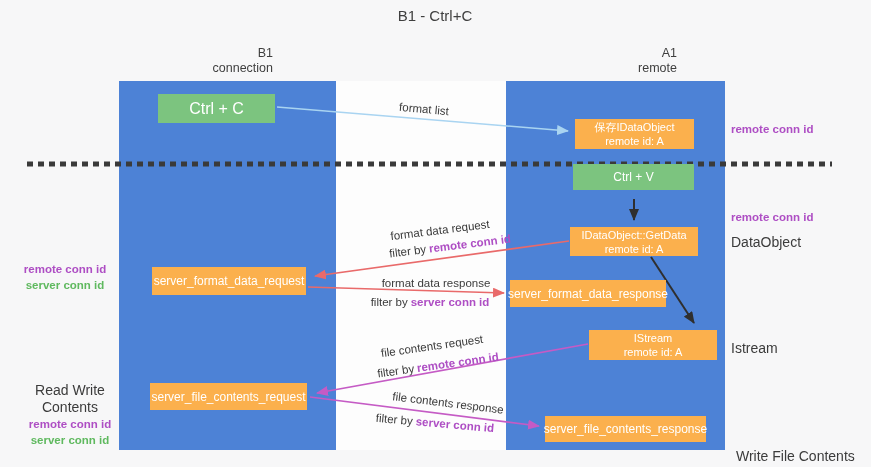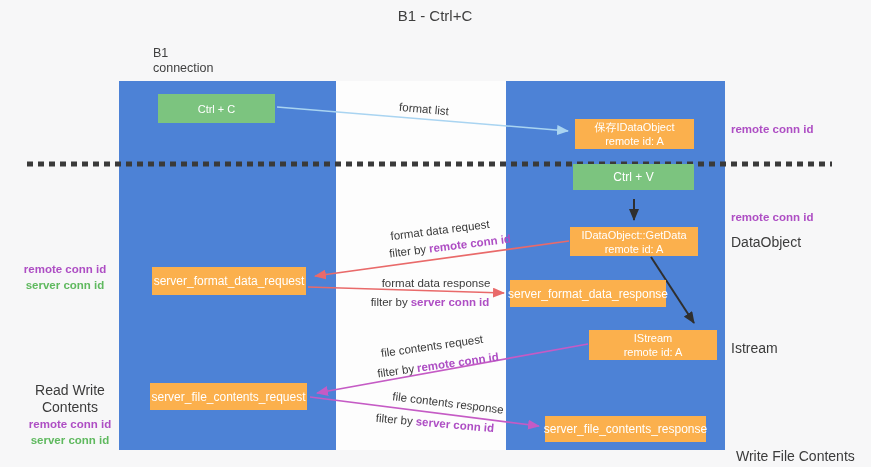--- a/index.html
+++ b/index.html
@@ -1,21 +1,21 @@
 <!DOCTYPE html>
 <html><head>
 <meta charset="utf-8">
 <style>
   html,body{margin:0;padding:0;}
   body{font-family:"Liberation Sans","DejaVu Sans",sans-serif;background:#f7f7f8;}
   .canvas{position:relative;width:871px;height:467px;background:#f7f7f8;overflow:hidden;}
   .midgap{position:absolute;left:336px;top:81px;width:170px;height:369px;background:#fdfdfd;}
   .title{position:absolute;left:350px;top:6px;width:170px;text-align:center;
          font-size:15px;line-height:20px;color:#3f3f3f;}
-  .colhdr{position:absolute;top:46px;width:120px;text-align:left;
+  .colhdr{position:absolute;top:46px;width:120px;text-align:right;
           font-size:12.5px;line-height:15px;color:#3f3f3f;}
   .col{position:absolute;top:81px;height:369px;background:#4d82d6;}
   .box{position:absolute;display:flex;flex-direction:column;align-items:center;justify-content:center;
        color:#ffffff;font-size:11.5px;line-height:14px;text-align:center;white-space:nowrap;}
   .green{background:#7cc47f;}
   .orange{background:#fbb04d;}
   svg.layer{position:absolute;left:0;top:0;pointer-events:none;}
   .elbl{position:absolute;white-space:nowrap;font-size:11.5px;color:#3b3b3b;
         transform-origin:center;}
   .purple{color:#ae4ec4;font-weight:700;}
@@ -33,20 +33,24 @@
 
   <div class="midgap"></div>
 
   <div class="title">
     <div>B1 - Ctrl+C</div>
   </div>
 
   <div class="colhdr" style="left:153px;">
     <div>B1</div>
     <div>connection</div>
+  </div>
+  <div class="colhdr" style="left:557px;">
+    <div>A1</div>
+    <div>remote</div>
   </div>
 
   <div class="col" style="left:119px;width:217px;"></div>
   <div class="col" style="left:506px;width:219px;"></div>
 
   <svg class="layer" width="871" height="467">
     <defs>
       <marker id="mBlue" markerUnits="userSpaceOnUse" markerWidth="12" markerHeight="10" refX="11" refY="5" orient="auto">
         <polygon points="0 0, 12 5, 0 10" fill="#a9d4f1"></polygon>
       </marker>
@@ -71,21 +75,21 @@
 
     <line x1="308" y1="287" x2="504" y2="293" stroke="#e96a6a" stroke-width="1.7" marker-end="url(#mRed)"></line>
 
     <line x1="651" y1="257" x2="694" y2="323" stroke="#2f2f2f" stroke-width="2" marker-end="url(#mDark)"></line>
 
     <line x1="588" y1="344" x2="317" y2="393" stroke="#c55bc5" stroke-width="1.7" marker-end="url(#mMag)"></line>
 
     <line x1="310" y1="397" x2="539" y2="426" stroke="#c55bc5" stroke-width="1.7" marker-end="url(#mMag)"></line>
   </svg>
 
-  <div class="box green" style="left:158px;top:94px;width:117px;height:29px;font-size:11px;">
+  <div class="box green" style="left:158px;top:94px;width:117px;height:29px;font-size:16px;">
     <div>Ctrl + C</div>
   </div>
 
   <div class="box orange" style="left:575px;top:119px;width:119px;height:30px;font-size:11px;">
     <div>保存IDataObject</div>
     <div>remote id: A</div>
   </div>
 
   <div class="box green" style="left:573px;top:164px;width:121px;height:26px;font-size:12px;">
     <div>Ctrl + V</div>

